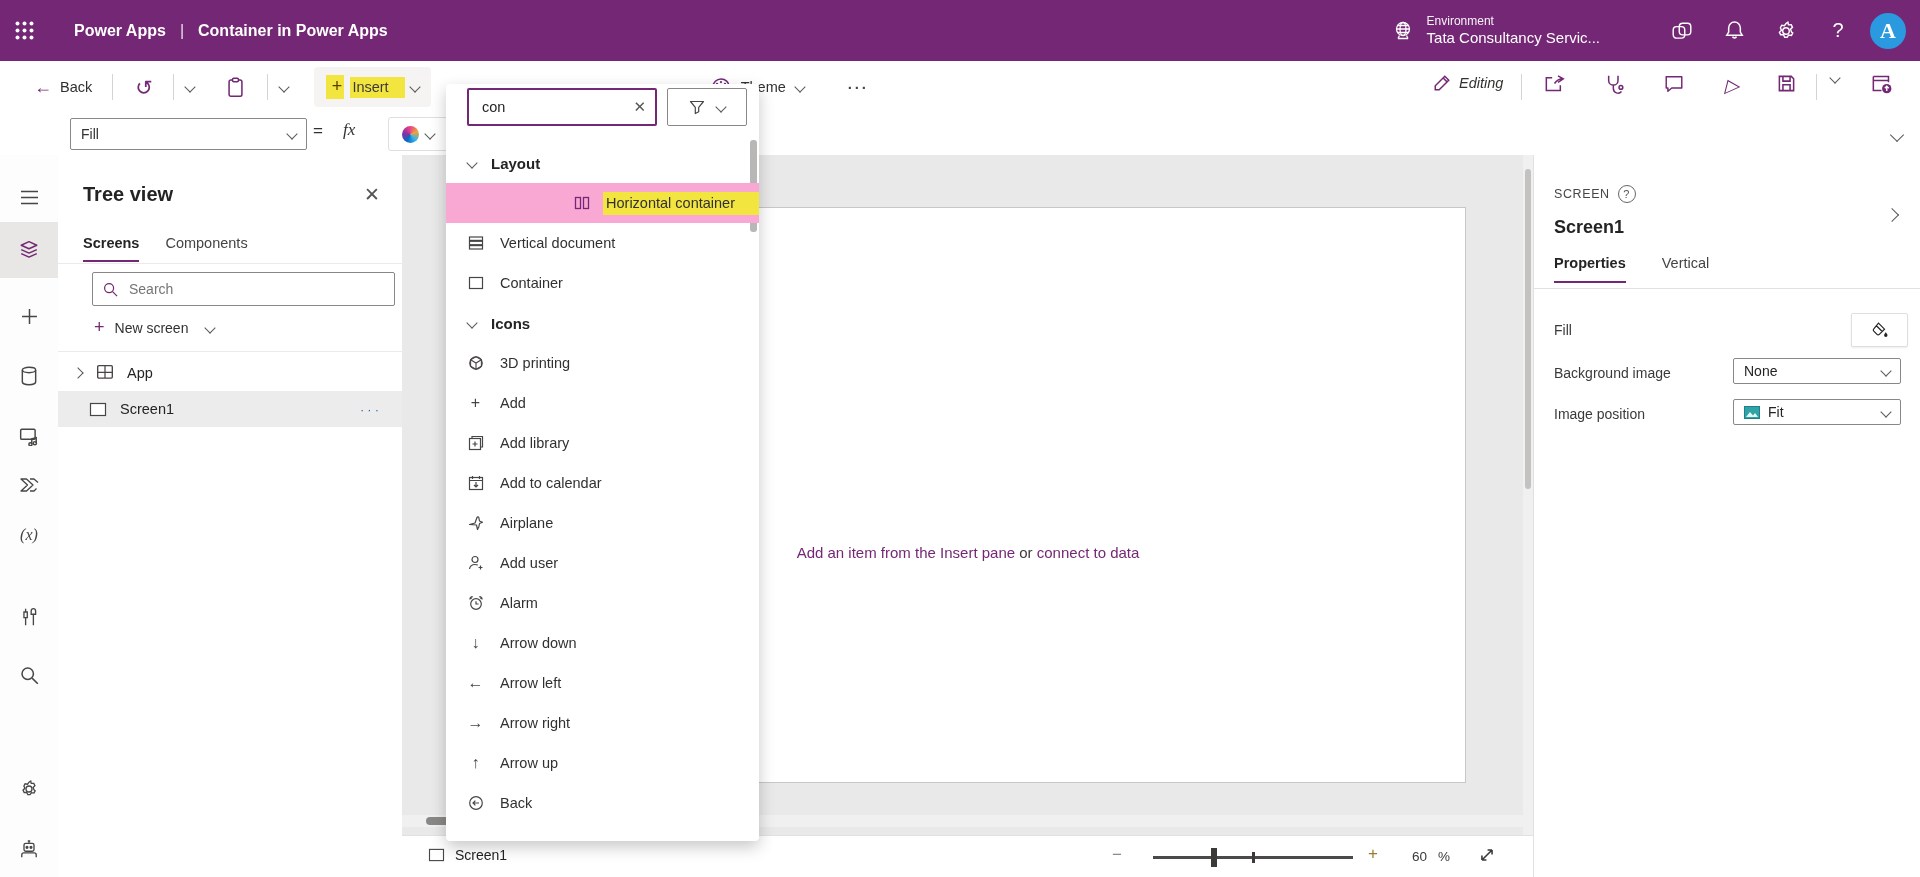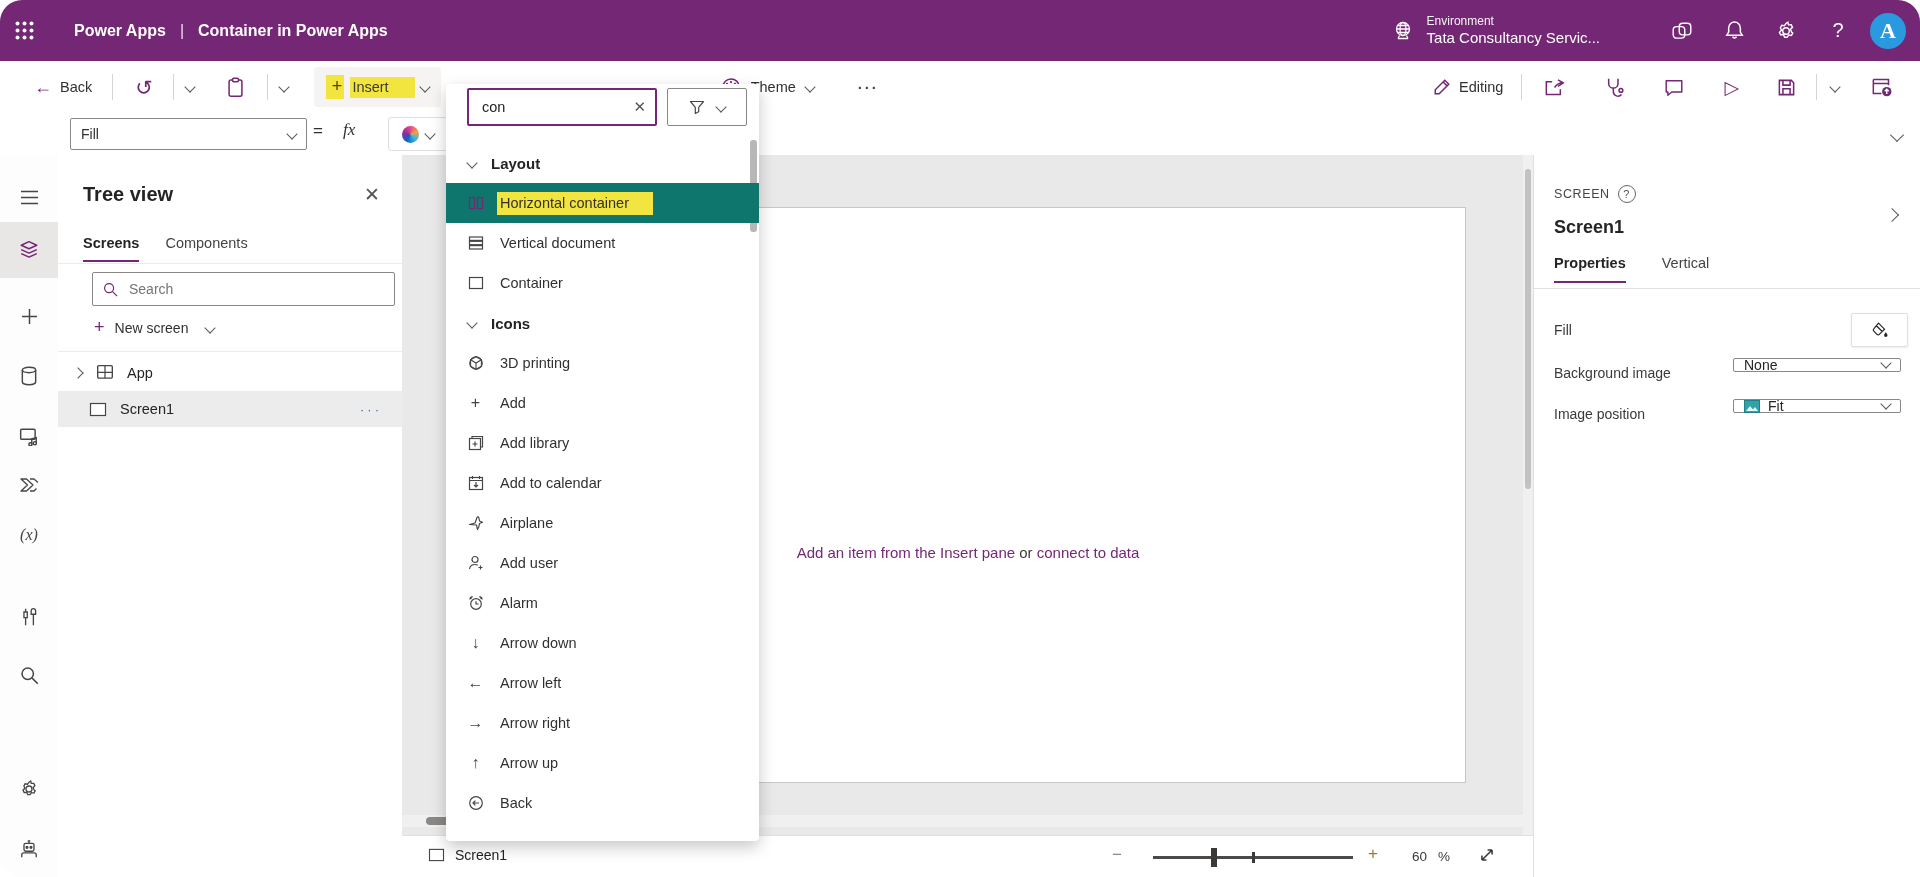--- a/index.html
+++ b/index.html
@@ -1,17 +1,17 @@
 <!DOCTYPE html>
 <html><head>
 <meta charset="utf-8">
 <style>
   html,body{margin:0;padding:0;background:#fff;}
   .app{position:relative;width:1920px;height:877px;overflow:hidden;
-       font-family:"Liberation Sans",sans-serif;color:#323130;font-size:14px;border-radius:22px;
+       font-family:"Liberation Sans",sans-serif;color:#323130;font-size:14px;
        -webkit-font-smoothing:antialiased;}
   .abs{position:absolute;}
   .chev{display:inline-block;width:7px;height:7px;border-right:1.4px solid #5b5855;
         border-bottom:1.4px solid #5b5855;transform:rotate(45deg);flex:none;}
   .chev.r{transform:rotate(-45deg);}
   .vdiv{width:1px;height:26px;background:#d6d4d2;flex:none;}
 
   
   .header{left:0;top:0;width:1920px;height:61px;background:#742774;display:flex;
           align-items:center;color:#fff;}
@@ -29,21 +29,21 @@
           font-size:22px;font-weight:700;margin:0 14px 0 6px;cursor:pointer;}
 
   
   .cmdbar{left:0;top:61px;width:1920px;height:52px;background:#fff;display:flex;align-items:center;}
   .cmd{display:flex;align-items:center;gap:8px;cursor:pointer;color:#323130;}
   .arrow-glyph{color:#742774;font-size:18px;line-height:1;}
   .insert-card{background:#f5f4f2;border-radius:4px;height:40px;display:flex;align-items:center;
                padding:0 12px;gap:6px;cursor:pointer;}
   .hl{background:#f3e53f;}
   .insert-plus{color:#5c3a00;font-size:18px;padding:1px 2px 2px 6px;}
-  .insert-label{padding:2px 26px 3px 2px;font-size:14.5px;color:#3b3a39;}
+  .insert-label{padding:2px 16px 3px 2px;font-size:14.5px;color:#3b3a39;}
   .cmd-label{font-size:14.5px;}
   .dots{letter-spacing:2px;color:#484644;font-size:15px;font-weight:700;}
 
   
   .fxbar{left:0;top:113px;width:1920px;height:42px;background:#fff;border-bottom:1px solid #e3e1df;
          display:flex;align-items:center;}
   .prop-combo{position:absolute;left:70px;top:5px;width:215px;height:30px;border:1px solid #8a8886;
               border-radius:2px;display:flex;align-items:center;padding:0 10px;justify-content:space-between;
               cursor:pointer;background:#fff;}
   .eq{position:absolute;left:313px;top:8px;font-size:17px;color:#323130;}
@@ -112,22 +112,22 @@
   .p-collapse .chev{width:9px;height:9px;border-width:1.6px;}
   .p-name{position:absolute;left:20px;top:62px;font-size:18px;font-weight:700;color:#242424;}
   .p-tabs{position:absolute;left:20px;top:100px;display:flex;gap:36px;font-size:14.5px;}
   .ptab{padding-bottom:10px;cursor:pointer;color:#444;}
   .ptab.active{font-weight:700;color:#242424;border-bottom:2.5px solid #742774;}
   .p-tabline{position:absolute;left:0;top:133px;width:387px;height:1px;background:#e3e1df;}
   .p-row-label{position:absolute;left:20px;font-size:14px;color:#3b3a39;}
   .fill-btn{position:absolute;left:317px;top:158px;width:55px;height:32px;border:1px solid #e1dfdd;
             border-radius:2px;background:#fff;display:flex;align-items:center;justify-content:center;
             cursor:pointer;box-shadow:0 1px 2px rgba(0,0,0,.08);}
-  .p-drop{position:absolute;left:199px;width:168px;height:14px;border:1px solid #8a8886;border-radius:2px;
-          background:#fff;display:flex;padding:0 10px;gap:8px;cursor:pointer;
+  .p-drop{position:absolute;left:199px;width:168px;height:26px;border:1px solid #8a8886;border-radius:2px;
+          background:#fff;display:flex;align-items:center;padding:0 10px;gap:8px;cursor:pointer;
           box-sizing:border-box;justify-content:space-between;}
   .p-drop .val{display:flex;align-items:center;gap:8px;font-size:14px;color:#242424;}
 
   
   .flyout{left:446px;top:84px;width:313px;height:757px;background:#fff;border-radius:4px;
           box-shadow:0 6px 16px rgba(0,0,0,.22);z-index:40;overflow:hidden;}
   .f-search{position:absolute;left:21px;top:4px;width:190px;height:38px;border:2px solid #742774;
             border-radius:2px;box-sizing:border-box;display:flex;align-items:center;background:#fff;}
   .f-search input{border:none;outline:none;font-size:14.5px;margin-left:11px;width:130px;
                   font-family:"Liberation Sans",sans-serif;color:#242424;}
@@ -136,21 +136,21 @@
             border-radius:2px;box-sizing:border-box;display:flex;align-items:center;justify-content:center;
             gap:12px;cursor:pointer;background:#fff;}
   .f-scroll{position:absolute;right:2px;top:50px;width:7px;height:700px;}
   .f-sthumb{position:absolute;left:0;top:6px;width:7px;height:92px;border-radius:3px;background:#b9b7b5;}
   .f-list{position:absolute;left:0;top:59px;width:313px;}
   .f-row{height:40px;display:flex;align-items:center;padding-left:21px;cursor:pointer;}
   .f-row .ric{width:17px;display:flex;justify-content:center;flex:none;}
   .f-row .rlabel{margin-left:16px;font-size:14.5px;color:#323130;white-space:nowrap;}
   .f-head{height:40px;display:flex;align-items:center;padding-left:22px;gap:15px;cursor:pointer;}
   .f-head .hlabel{font-size:15px;font-weight:700;color:#242424;}
-  .f-row.selrow{background:#0f766e;}
+  .f-row.selrow{background:#f9a8d4;justify-content:flex-end;}
   .hl-label{background:#f3e53f;padding:3px 24px 4px 3px;margin-left:13px !important;}
   .arrow-ch{font-size:16px;color:#484644;line-height:1;}
 </style>
 </head>
 <body>
 
 <div class="app">
 
   <div class="abs header">
     <div class="waffle">
@@ -261,21 +261,21 @@
             <circle cx="4.8" cy="10" r="1"></circle>
           </g>
       </svg>
       <span class="cmd-label">Theme</span>
       <i class="chev"></i>
     </div>
     <div class="cmd" style="margin-left:44px;">
       <span class="dots">···</span>
     </div>
 
-    <div style="margin-left:auto;display:flex;align-items:center;">
+    <div style="margin-left:auto;display:flex;align-items:flex-start;font-style:italic;">
       <div class="cmd">
         <svg width="18" height="18" viewBox="0 0 16 16">
           <path d="M10.5 2l3.5 3.5L5.5 14H2v-3.5L10.5 2z" fill="none" stroke="#742774" stroke-width="1.3"></path>
           <path d="M9 3.5L12.5 7" stroke="#742774" stroke-width="1.3"></path>
         </svg>
         <span class="cmd-label">Editing</span>
       </div>
       <div class="vdiv" style="margin-left:18px;"></div>
       <div class="cmd" style="margin-left:22px;">
         <svg width="21" height="19" viewBox="0 0 18 16">

